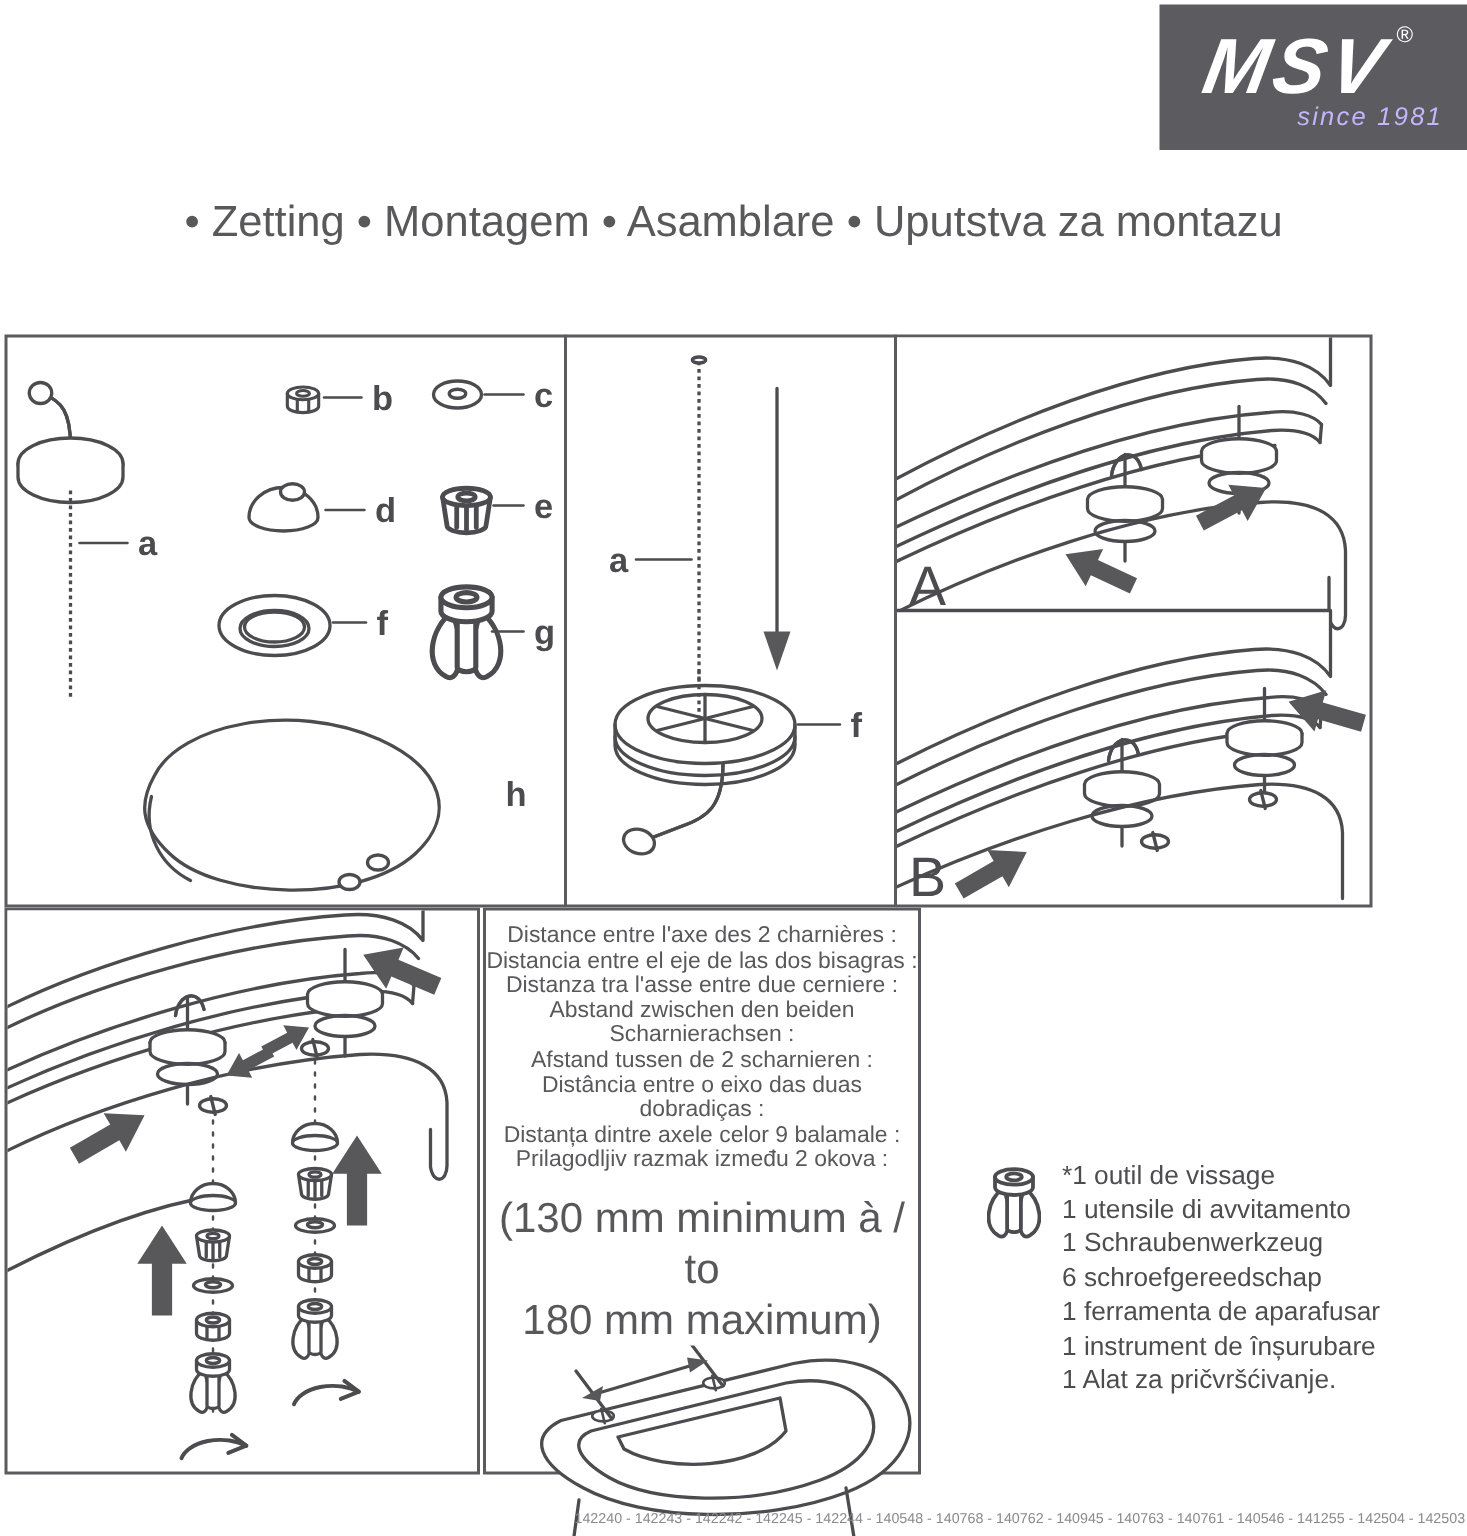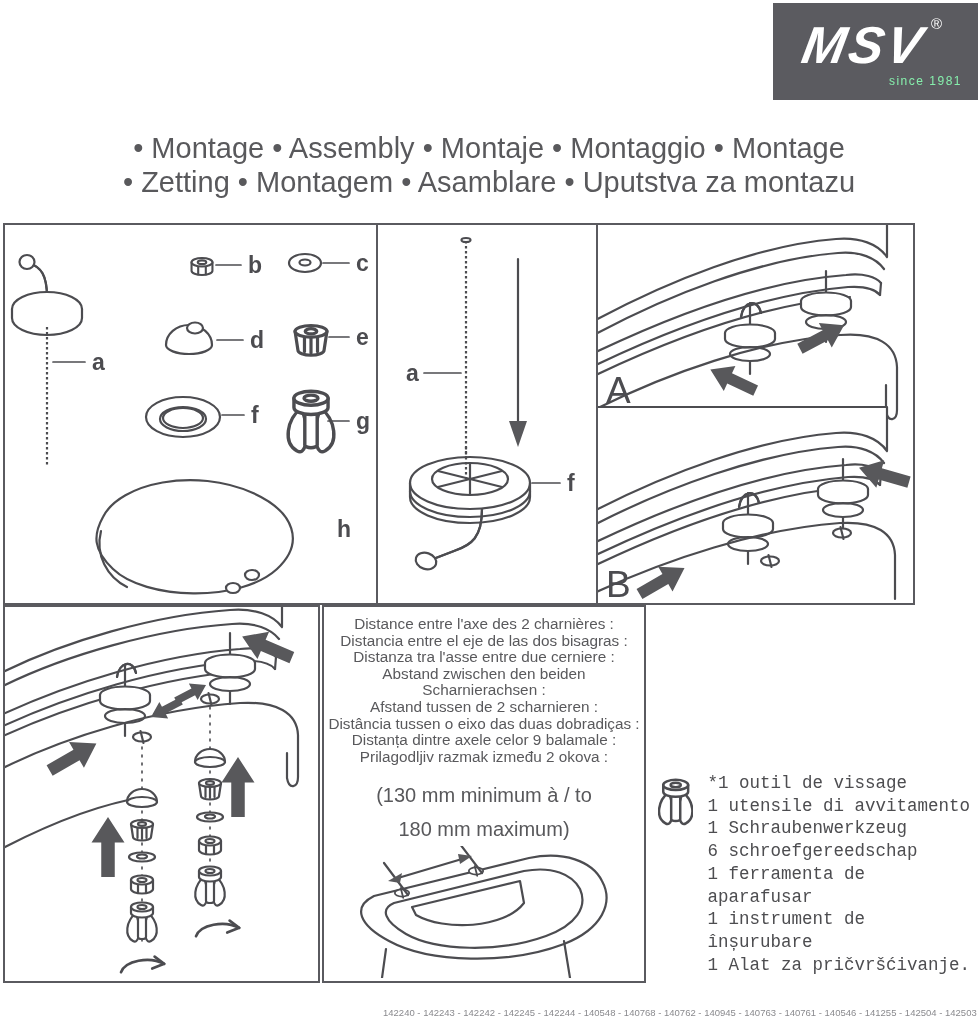--- a/index.html
+++ b/index.html
@@ -3,50 +3,50 @@
 <meta charset="utf-8">
 <style>
   html,body{margin:0;padding:0;background:#e8e8e8;}
   .page{position:relative;width:978px;height:1024px;background:#ffffff;overflow:hidden;
         font-family:"Liberation Sans",sans-serif;color:#4c4c50;}
   
   .logo{position:absolute;top:3px;right:0;width:205px;height:97px;background:#5b5b60;}
   .logo .brand{position:absolute;left:30px;top:12px;font-size:52px;font-weight:bold;
                font-style:italic;color:#ffffff;letter-spacing:3px;transform:skewX(-10deg);}
   .logo .reg{position:absolute;left:158px;top:12px;font-size:15px;color:#ffffff;}
-  .logo .tagline{position:absolute;right:16px;bottom:12px;font-size:12px;
-                 color:#86efac;letter-spacing:1.5px;}
+  .logo .tagline{position:absolute;right:16px;bottom:12px;font-size:17px;font-style:italic;
+                 color:#c4b5fd;letter-spacing:1.5px;}
   
   .title{position:absolute;top:131px;left:0;width:100%;text-align:center;
          font-size:29px;line-height:34px;color:#59595c;}
   
   .panel{position:absolute;border:2px solid #5a5a5f;background:#fff;box-sizing:border-box;}
   #panel-parts  {left:3px;  top:223px;width:375px;height:382px;}
   #panel-insert {left:376px;top:223px;width:222px;height:382px;}
   #panel-steps  {left:596px;top:223px;width:319px;height:382px;}
   #panel-explode{left:3px;  top:605px;width:317px;height:378px;}
-  #panel-dist   {left:322px;top:605px;width:324px;height:378px;}
+  #panel-dist   {left:322px;top:605px;width:292px;height:378px;}
   .panel svg{display:block;}
   
   svg *{stroke:#4c4c50;fill:none;stroke-width:2.2;stroke-linecap:round;stroke-linejoin:round;}
   svg .wfill{fill:#ffffff;}
   svg .arrowf{fill:#58585b;stroke:none;}
   svg .thread{stroke-linecap:butt;stroke-dasharray:2.5 2.5;}
   svg .dash{stroke-width:1.6;stroke-dasharray:2 6;}
   svg .leader{stroke-width:1.7;}
   svg text{fill:#4c4c50;stroke:none;font-weight:bold;font-size:23px;
            font-family:"Liberation Sans",sans-serif;}
   svg text.big-letter{font-weight:normal;font-size:37px;}
   
   .dist-lines{padding-top:9px;text-align:center;font-size:15.3px;line-height:16.6px;color:#59595c;}
-  .dist-range{margin-top:13px;text-align:center;font-size:20px;line-height:34px;color:#58585b;}
+  .dist-range{margin-top:13px;text-align:center;font-size:28px;line-height:34px;color:#58585b;}
   
   .tools{position:absolute;left:658px;top:772px;width:318px;display:flex;align-items:flex-start;}
   .tools .tool-icon{margin-top:6px;}
-  .tools ul{list-style:none;margin:0;padding:0 0 0 14px;font-size:17.5px;line-height:22.7px;color:#4d4d50;font-family:Liberation Mono, monospace;}
+  .tools ul{list-style:none;margin:0;padding:0 0 0 14px;font-size:17.5px;line-height:22.7px;color:#4d4d50;}
   
   .footer-codes{position:absolute;left:383px;top:1007px;font-size:9.5px;color:#8a8a8e;white-space:nowrap;}
 </style>
 </head>
 <body>
 
 <div class="page">
 
   <svg width="0" height="0" style="position:absolute">
     <defs>
@@ -102,21 +102,20 @@
     </defs>
   </svg>
 
   <div class="logo">
     <span class="brand">MSV</span>
     <span class="reg">®</span>
     <span class="tagline">since 1981</span>
   </div>
 
   <div class="title">
-    <div>• Montage • Assembly • Montaje • Montaggio • Montage</div>
     <div>• Zetting • Montagem • Asamblare • Uputstva za montazu</div>
   </div>
 
   <div class="panel" id="panel-parts">
     <svg viewBox="0 0 371 378" width="371" height="378">
 
       <path d="M42,72 C42,50 36,42 24,38" stroke-width="16"></path>
       <path d="M42,72 C42,50 36,42 24,38" stroke-width="11" stroke="#fff"></path>
       <ellipse class="wfill" cx="22" cy="37" rx="7.5" ry="7"></ellipse>
       <ellipse class="wfill" cx="42" cy="84" rx="35" ry="17"></ellipse>
@@ -263,21 +262,21 @@
     </svg>
   </div>
 
   <div class="panel" id="panel-dist">
     <div class="dist-lines">
       <div>Distance entre l'axe des 2 charnières :</div>
       <div>Distancia entre el eje de las dos bisagras :</div>
       <div>Distanza tra l'asse entre due cerniere :</div>
       <div>Abstand zwischen den beiden Scharnierachsen :</div>
       <div>Afstand tussen de 2 scharnieren :</div>
-      <div>Distância tussen o eixo das duas dobradiças :</div>
+      <div>Distância entre o eixo das duas dobradiças :</div>
       <div>Distanța dintre axele celor 9 balamale :</div>
       <div>Prilagodljiv razmak između 2 okova :</div>
     </div>
     <div class="dist-range">
       <div>(130 mm minimum à / to</div>
       <div>180 mm maximum)</div>
     </div>
     <svg viewBox="0 0 314 132" width="314" height="132">
       <path class="wfill" d="M50,50 L205,12 C240,5 268,15 278,35 C290,57 278,83 240,98 C185,119 105,117 65,95 C35,79 28,61 50,50 Z"></path>
       <path d="M70,57 L200,25 C228,20 248,28 256,43 C264,61 252,79 222,90 C175,107 112,105 82,88 C60,75 56,63 70,57 Z"></path>

